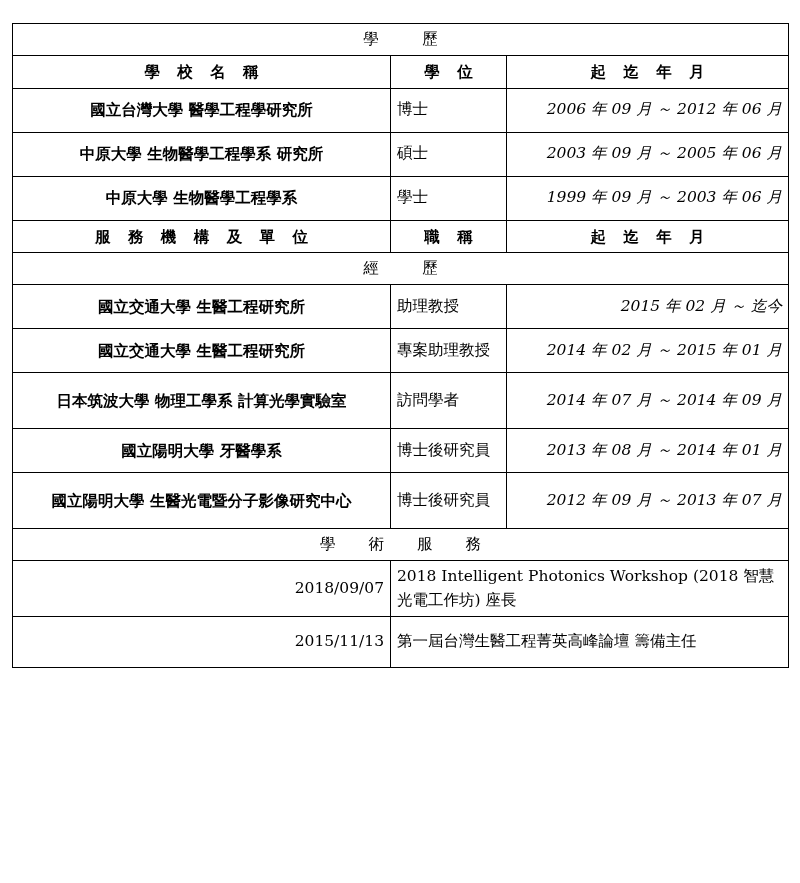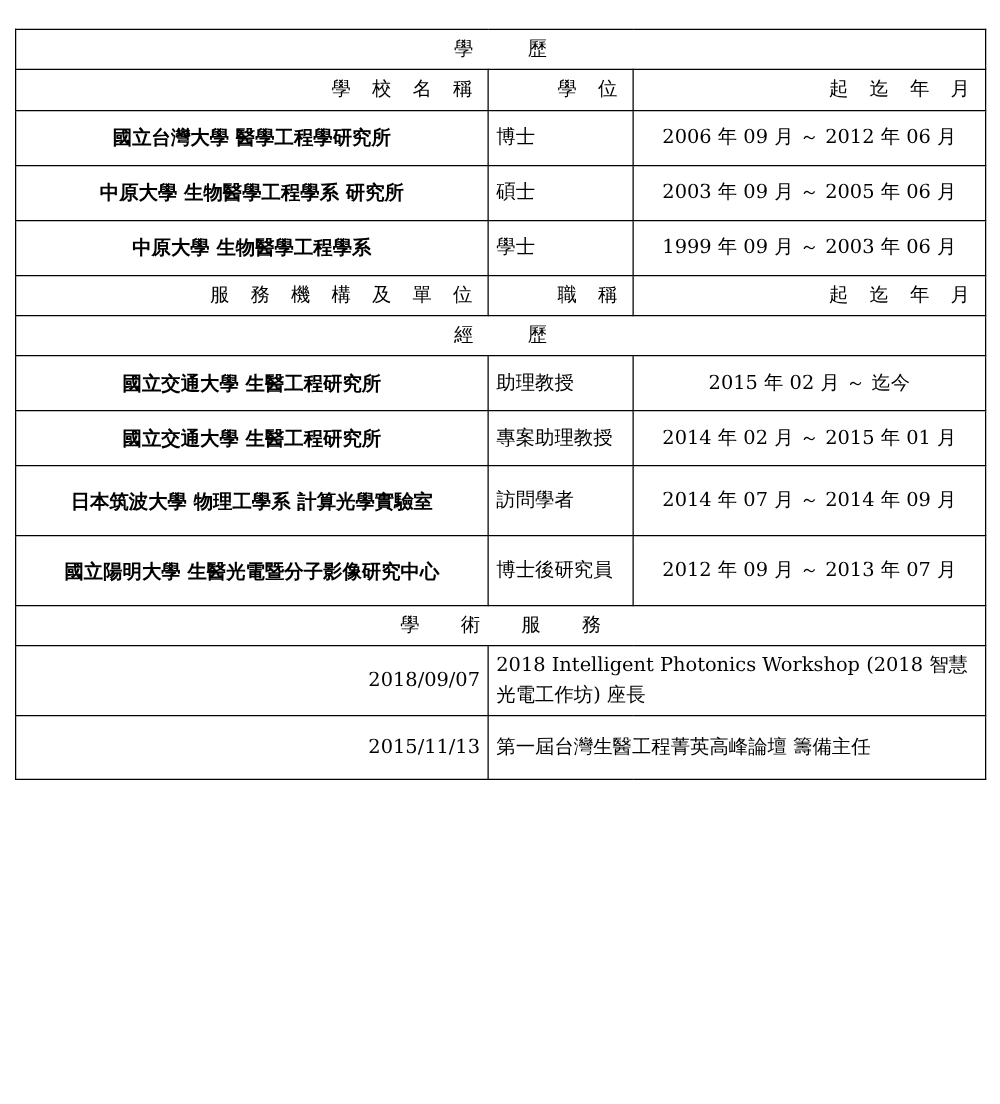--- a/index.html
+++ b/index.html
@@ -34,38 +34,40 @@
     vertical-align: middle;
   }
   .section-title {
     text-align: center;
     letter-spacing: 14px;
     text-indent: 14px;
     font-size: 16px;
     padding: 5px 0 5px 0;
   }
   .col-head {
-    text-align: right;
+    text-align: center;
     letter-spacing: 6px;
     text-indent: 6px;
     font-size: 15.5px;
     padding: 5px 0 5px 0;
+    font-weight: bold;
   }
   .cell-left {
     text-align: center;
     padding-left: 10px;
     font-weight: bold;
   }
   .cell-center {
     text-align: left;
   }
   .date-cell {
-    text-align: center;
+    text-align: right;
     padding-left: 12px;
     white-space: nowrap;
+    font-style: italic;
   }
   .tall {
     height: 44px;
   }
   .two-line {
     height: 56px;
   }
   .svc-date {
     text-align: right;
     font-size: 15.5px;
@@ -131,20 +133,25 @@
       <tr class="tall">
         <td class="cell-left">國立交通大學 生醫工程研究所</td>
         <td class="cell-center">專案助理教授</td>
         <td class="date-cell">2014 年 02 月 ～ 2015 年 01 月</td>
       </tr>
       <tr class="two-line">
         <td class="cell-left">日本筑波大學 物理工學系 計算光學實驗室</td>
         <td class="cell-center">訪問學者</td>
         <td class="date-cell">2014 年 07 月 ～ 2014 年 09 月</td>
       </tr>
+      <tr class="tall">
+        <td class="cell-left">國立陽明大學 牙醫學系</td>
+        <td class="cell-center">博士後研究員</td>
+        <td class="date-cell">2013 年 08 月 ～ 2014 年 01 月</td>
+      </tr>
       <tr class="two-line">
         <td class="cell-left">國立陽明大學 生醫光電暨分子影像研究中心</td>
         <td class="cell-center">博士後研究員</td>
         <td class="date-cell">2012 年 09 月 ～ 2013 年 07 月</td>
       </tr>
 
       <tr>
         <td class="section-title" colspan="3">學 術 服 務</td>
       </tr>
       <tr>

